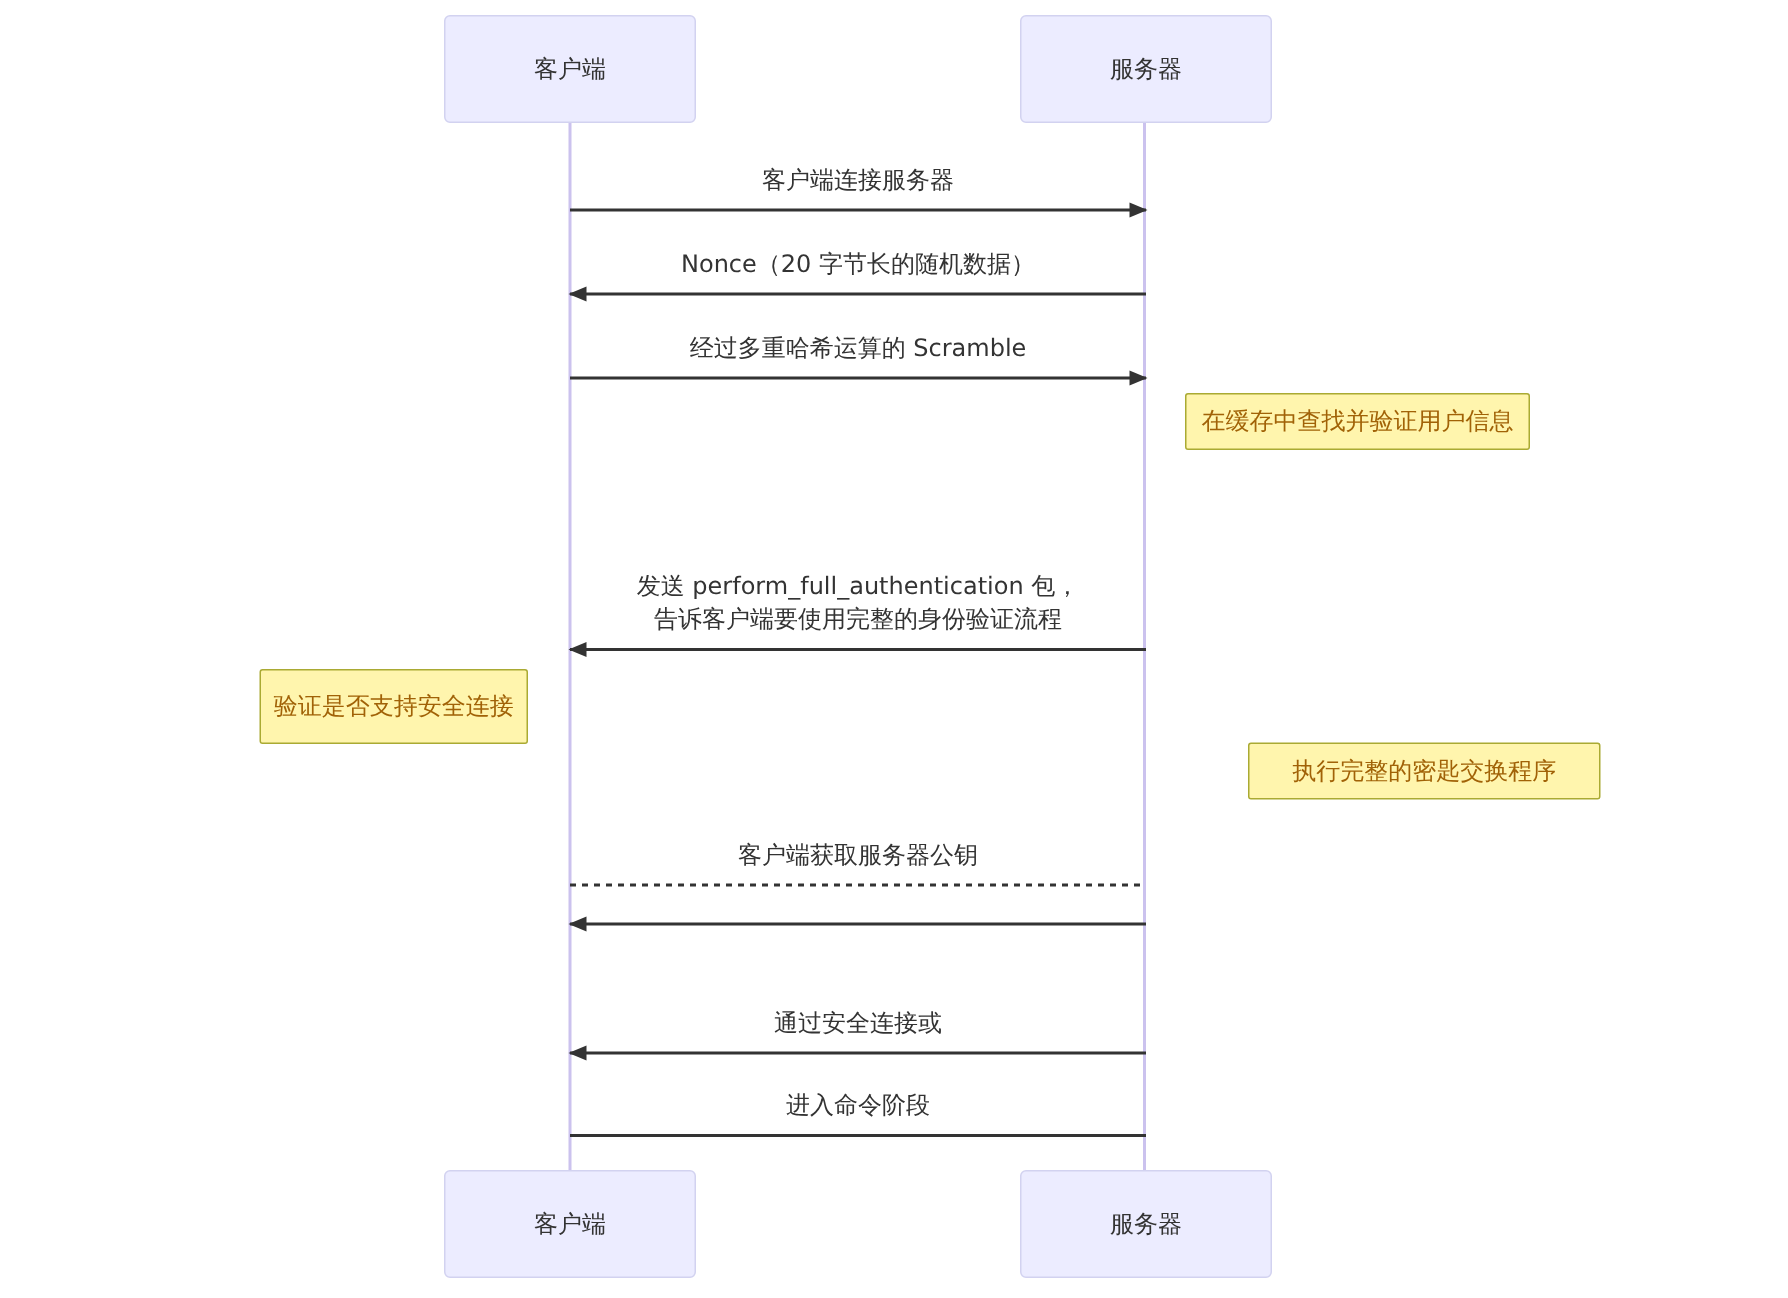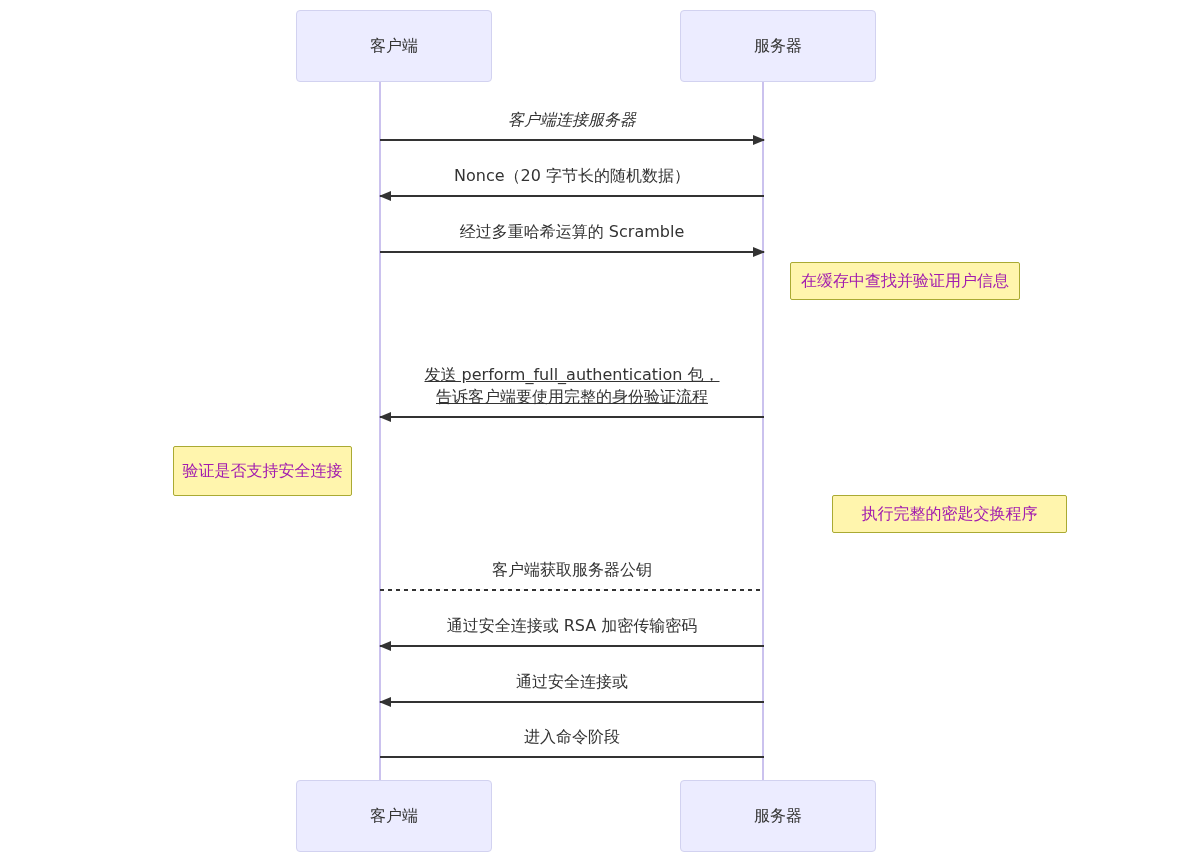--- a/index.html
+++ b/index.html
@@ -6,21 +6,21 @@
   .canvas {
     position:relative;
     width:1192px; height:865px;
     background:#ffffff;
     font-family:"DejaVu Sans", "Liberation Sans", sans-serif;
     color:#333333;
     overflow:hidden;
   }
   .actor-box {
     position:absolute;
-    width:196px; height:72px;
+    width:168px; height:72px;
     background:#ECECFF;
     border:1px solid #d2d2f0;
     border-radius:4px;
     display:flex; align-items:center; justify-content:center;
     font-size:16px; color:#333;
     box-sizing:border-box;
   }
   .lifeline {
     position:absolute;
     top:82px; height:698px; width:2px;
@@ -57,21 +57,21 @@
     border-top:5px solid transparent;
     border-bottom:5px solid transparent;
     border-right:12px solid #333333;
   }
   .note {
     position:absolute;
     background:#fff5ad;
     border:1px solid #aaaa33;
     border-radius:2px;
     display:flex; align-items:center; justify-content:center;
-    font-size:16px; color:#a21caf;
+    font-size:16px; color:#a16207;
     box-sizing:border-box;
     text-align:center;
   }
 </style>
 </head>
 <body>
 
 <div class="canvas">
 
   <div class="lifeline" style="left:379px;"></div>
@@ -84,56 +84,55 @@
     <span>服务器</span>
   </div>
 
   <div class="actor-box" style="left:296px; top:780px;">
     <span>客户端</span>
   </div>
   <div class="actor-box" style="left:680px; top:780px;">
     <span>服务器</span>
   </div>
 
-  <div class="message" style="top:109px;font-style:italic;">
+  <div class="message" style="top:109px;">
     <div class="msg-label">客户端连接服务器</div>
     <div class="msg-line">
         <span class="head right"></span>
       </div>
   </div>
 
   <div class="message" style="top:165px;">
     <div class="msg-label">Nonce（20 字节长的随机数据）</div>
     <div class="msg-line">
         <span class="head left"></span>
       </div>
   </div>
 
   <div class="message" style="top:221px;">
     <div class="msg-label">经过多重哈希运算的 Scramble</div>
     <div class="msg-line">
         <span class="head right"></span>
       </div>
   </div>
 
-  <div class="message" style="top:364px;text-decoration:underline;">
+  <div class="message" style="top:380px;">
     <div class="msg-label">发送 perform_full_authentication 包，
 告诉客户端要使用完整的身份验证流程</div>
     <div class="msg-line">
         <span class="head left"></span>
       </div>
   </div>
 
   <div class="message" style="top:559px;">
     <div class="msg-label">客户端获取服务器公钥</div>
     <div class="msg-line dashed"></div>
   </div>
 
   <div class="message" style="top:615px;">
-    <div class="msg-label">通过安全连接或 RSA 加密传输密码</div>
     <div class="msg-line">
         <span class="head left"></span>
       </div>
   </div>
 
   <div class="message" style="top:671px;">
     <div class="msg-label">通过安全连接或</div>
     <div class="msg-line">
         <span class="head left"></span>
       </div>

